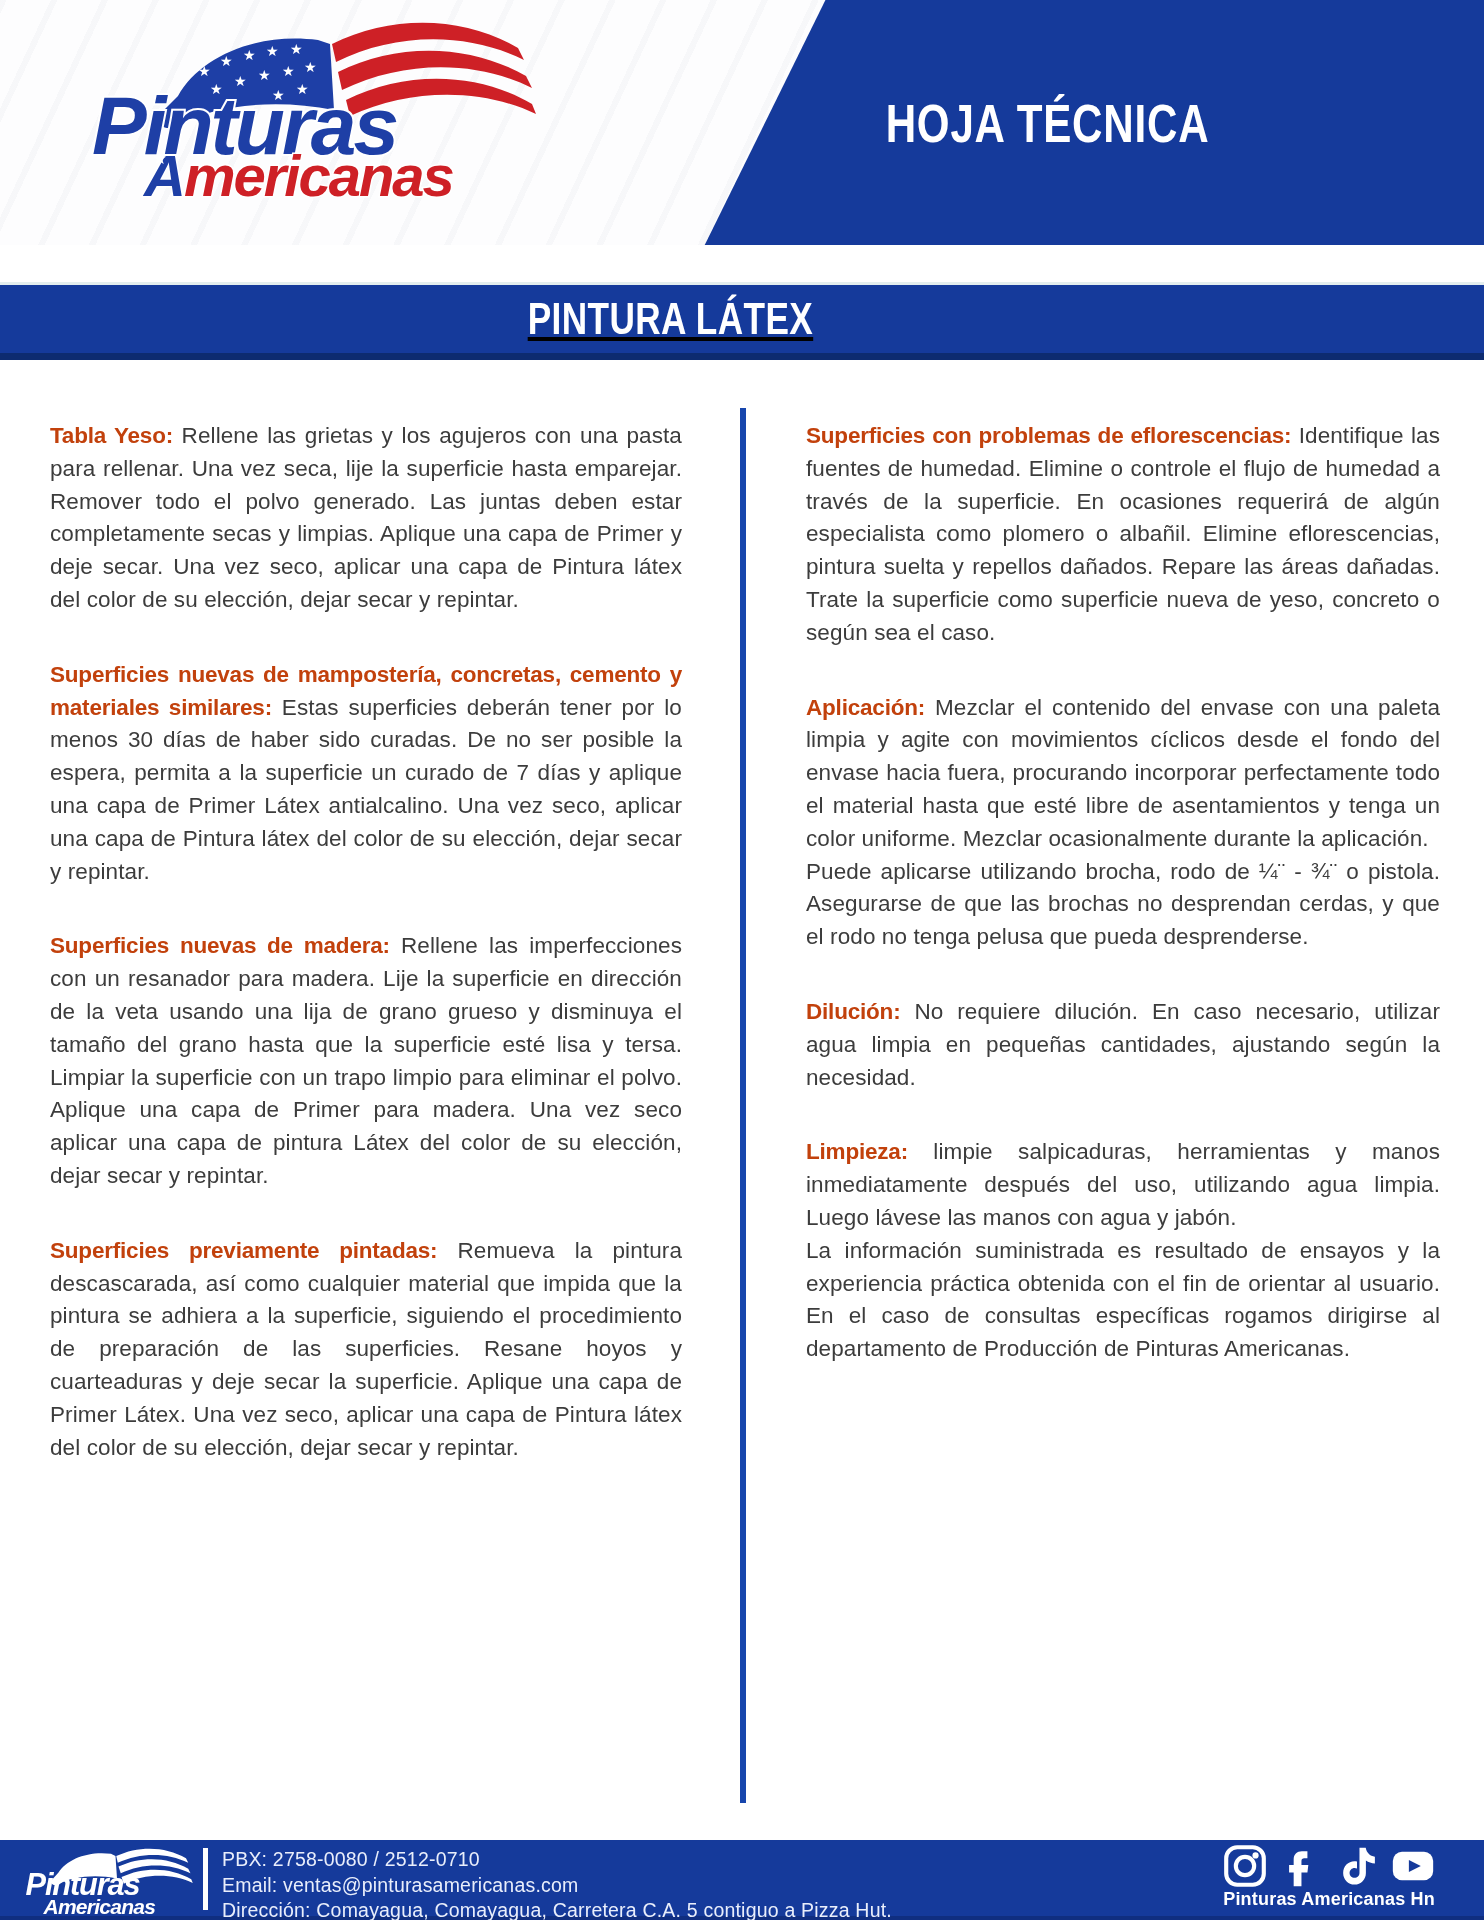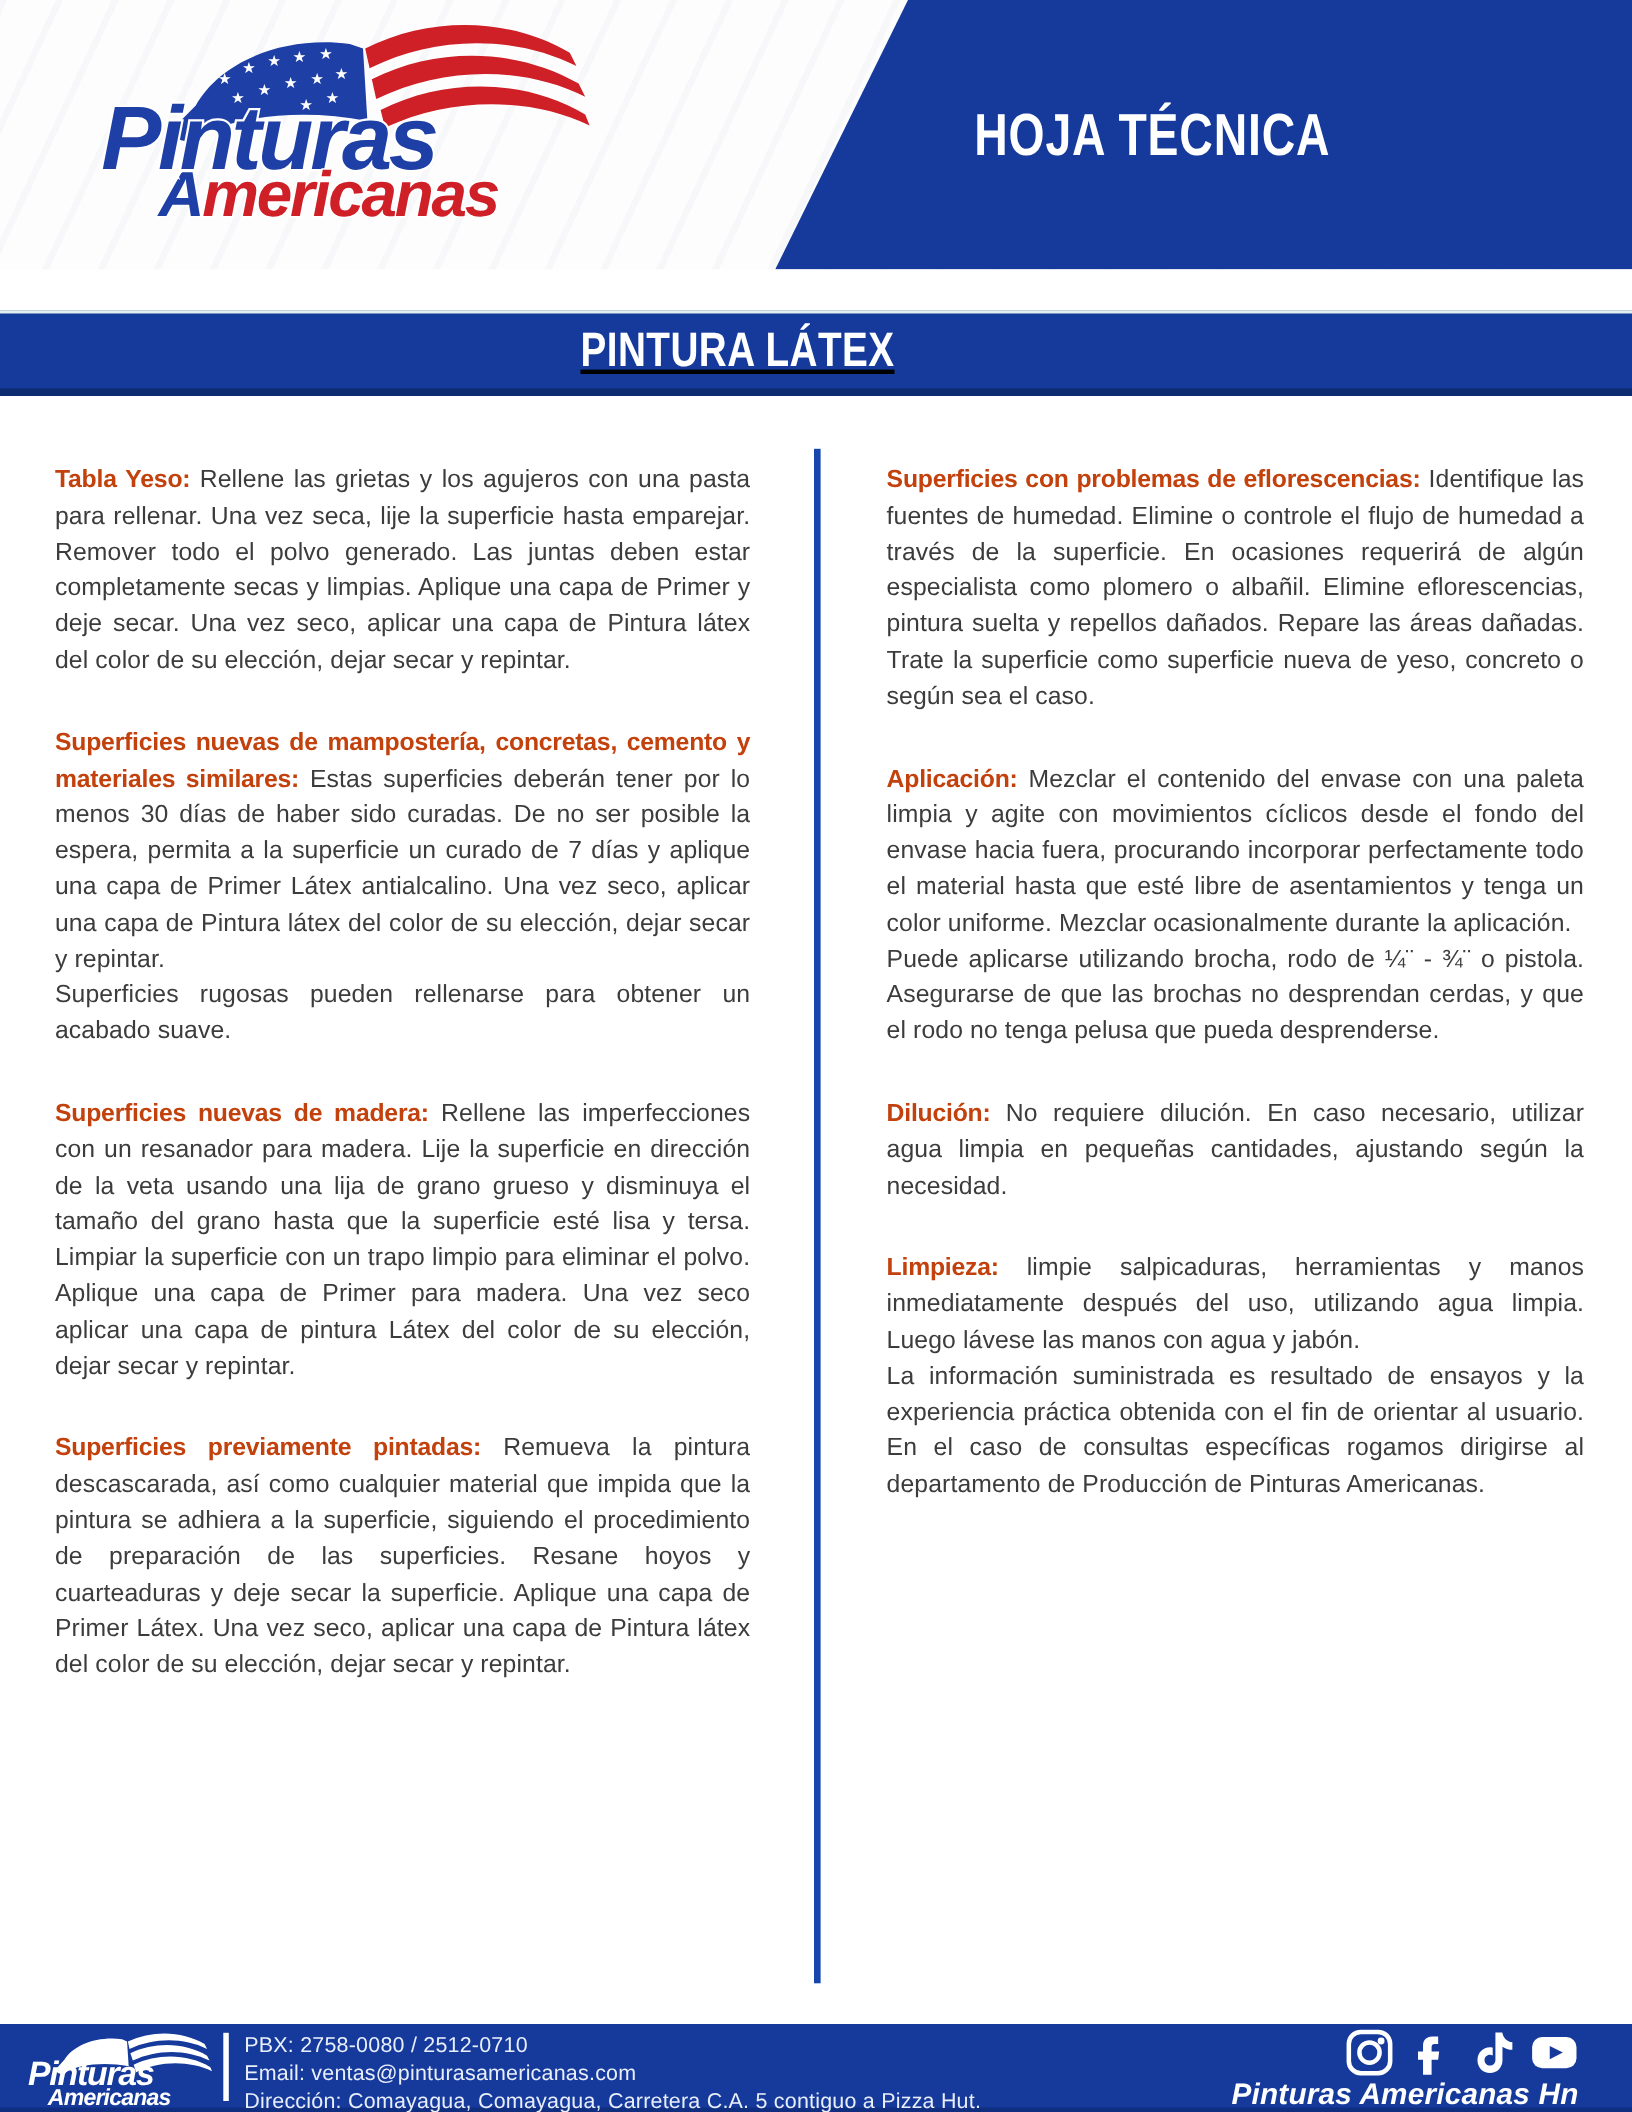--- a/index.html
+++ b/index.html
@@ -65,22 +65,22 @@
   .footer-logo { position:absolute; left:24px; top:4px; width:180px; height:72px; }
   .footer-divider { position:absolute; left:203px; top:8px; width:5px; height:62px; background:#ffffff; }
   .footer-contact {
     position:absolute; left:222px; top:7px; color:#e9eefb;
     font-size:19.5px; line-height:25.5px; letter-spacing:0.2px;
   }
   .footer-social { position:absolute; right:49px; top:4px; text-align:center; }
   .footer-social .icons { display:flex; gap:12px; align-items:center; justify-content:flex-end; }
   .footer-social .icons svg { width:44px; height:44px; display:block; }
   .social-caption {
-    margin-top:1px; color:#ffffff; font-weight:bold; font-style:italic;
-    font-size:27px; letter-spacing:0.2px; white-space:nowrap;margin-left:33px;
+    margin-top:1px; color:#ffffff; font-weight:bold; 
+    font-size:18px; letter-spacing:0.2px; white-space:nowrap;margin-left:33px;
   }
 </style>
 </head>
 <body>
 
 <div class="page">
 
   <header class="header">
     <svg class="logo-main" viewBox="0 0 482 188">
 
@@ -119,21 +119,20 @@
     <h2 class="product-title">PINTURA LÁTEX</h2>
   </div>
 
   <main>
     <section class="col col-left" id="col-left">
         <div class="section">
           <p class="para"><strong>Tabla Yeso:</strong> Rellene las grietas y los agujeros con una pasta para rellenar. Una vez seca, lije la superficie hasta emparejar. Remover todo el polvo generado. Las juntas deben estar completamente secas y limpias. Aplique una capa de Primer y deje secar.  Una  vez seco, aplicar una capa de Pintura látex del color de su elección, dejar secar y repintar.</p>
         </div>
         <div class="section">
           <p class="para"><strong>Superficies nuevas de mampostería, concretas, cemento y materiales similares:</strong> Estas superficies deberán tener por lo menos 30 días de haber sido curadas. De no ser posible la espera, permita a la superficie un curado de 7 días y aplique una capa de Primer Látex antialcalino. Una  vez seco, aplicar una capa de Pintura látex del color de su elección, dejar secar y repintar.</p>
-          <p class="para">Superficies rugosas pueden rellenarse para obtener un acabado suave.</p>
         </div>
         <div class="section">
           <p class="para"><strong>Superficies nuevas de madera:</strong> Rellene las imperfecciones con un resanador para madera. Lije la superficie en dirección de la veta usando una lija de grano grueso y disminuya el tamaño del grano hasta que la superficie esté lisa y tersa. Limpiar la superficie con un trapo limpio para eliminar el polvo. Aplique una capa de Primer para madera. Una vez seco aplicar una capa de pintura Látex del color de su elección, dejar secar y repintar.</p>
         </div>
         <div class="section">
           <p class="para"><strong>Superficies previamente pintadas:</strong> Remueva la pintura descascarada, así como cualquier material que impida que la pintura se adhiera a la superficie, siguiendo el procedimiento de preparación de las superficies. Resane hoyos y cuarteaduras y deje secar la superficie. Aplique una capa de Primer Látex. Una  vez seco, aplicar una capa de Pintura látex del color de su elección, dejar secar y repintar.</p>
         </div>
       </section>
     <div class="col-divider"></div>
     <section class="col col-right" id="col-right">

